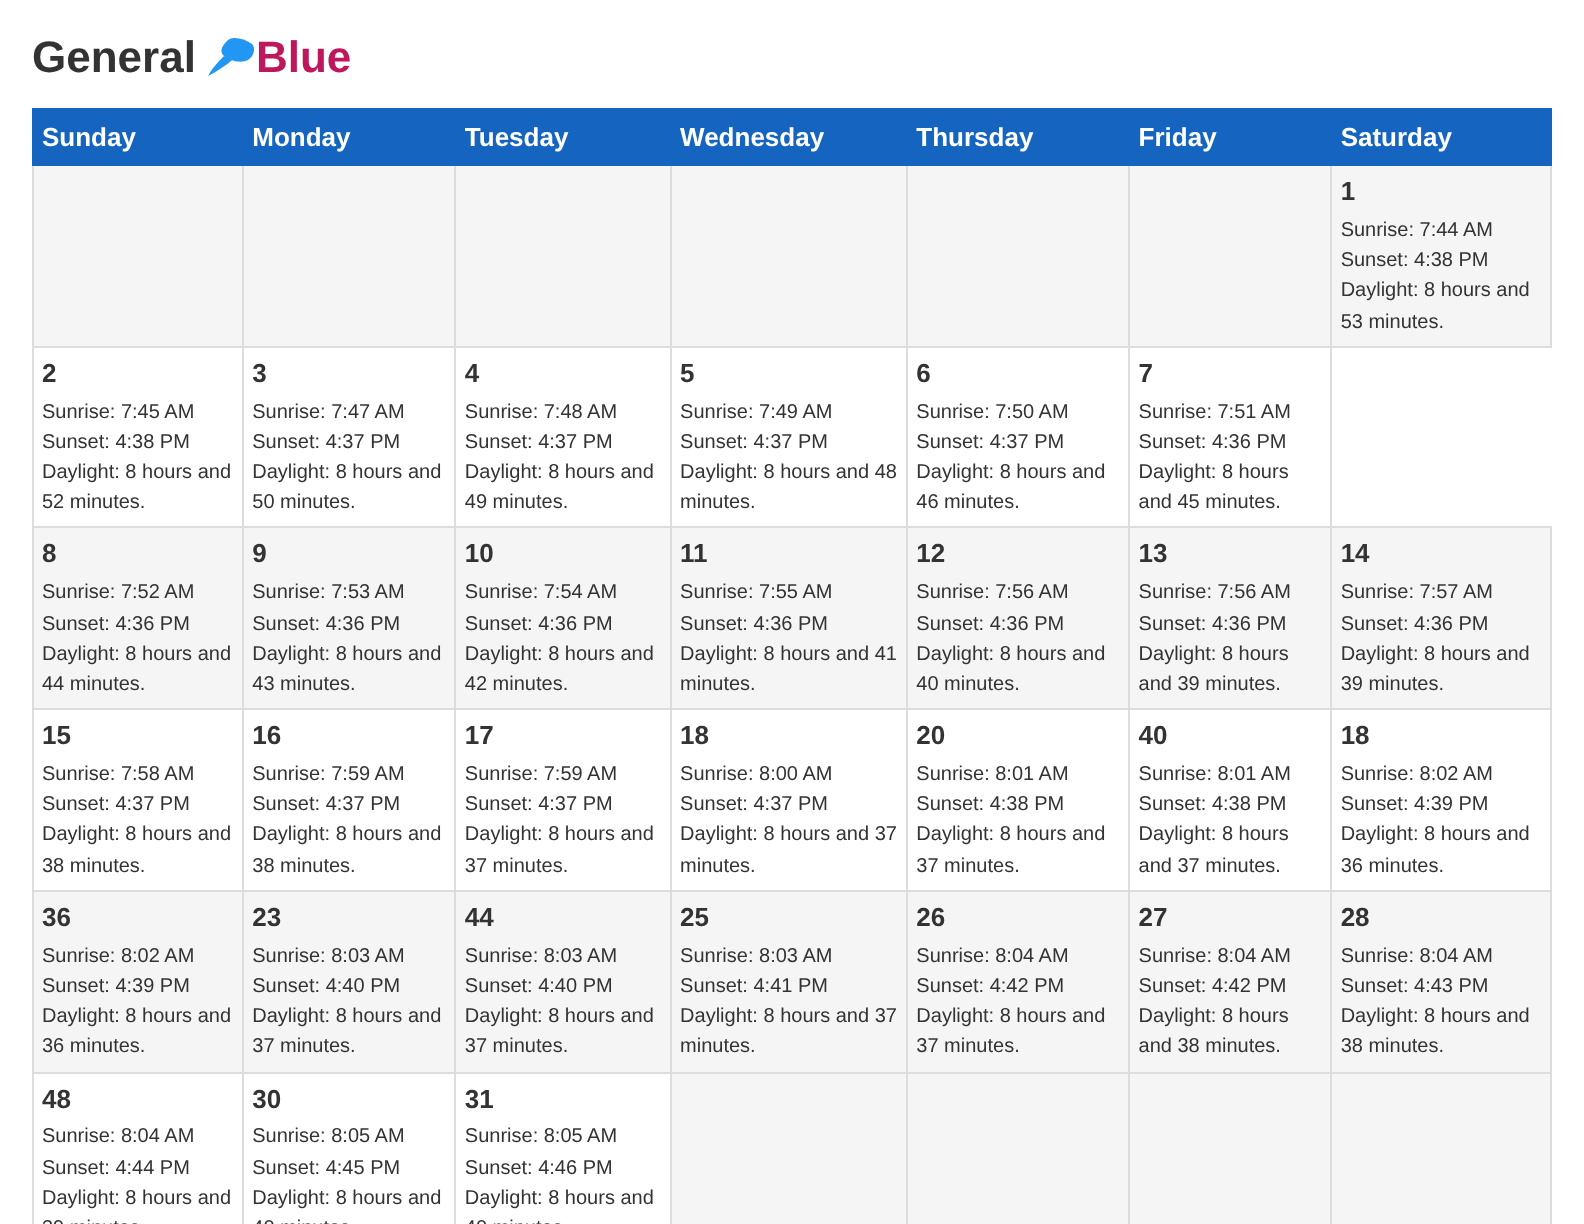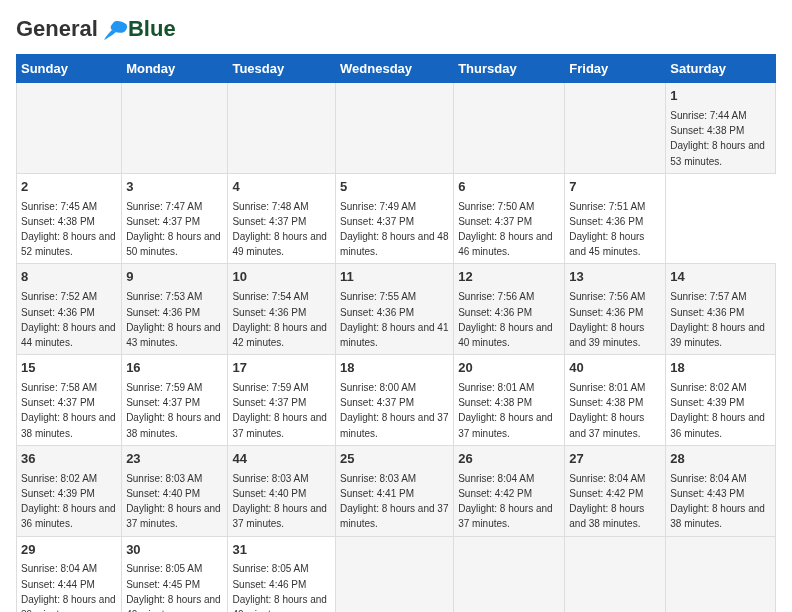--- a/index.html
+++ b/index.html
@@ -16,27 +16,27 @@
       align-items: flex-start;
       margin-bottom: 12px;
     }
     .logo {
       display: flex;
       flex-direction: column;
       align-items: flex-start;
     }
     .logo-text {
       display: flex;
-      align-items: flex-end;
+      align-items: center;
       font-size: 22px;
       font-weight: bold;
       color: #333;
     }
     .logo-general { color: #333; }
-    .logo-blue { color: #14532d; }
+    .logo-blue { color: #be185d; }
     .logo-bird {
       width: 28px;
       height: 22px;
       margin-left: 2px;
     }
     .title-section { text-align: right; }
     .month-title {
       font-size: 32px;
       font-weight: bold;
       color: #333;
@@ -193,21 +193,21 @@
         <td><span class="day-num">25</span>
             <span class="day-info">Sunrise: 8:03 AM<br>Sunset: 4:41 PM<br>Daylight: 8 hours and 37 minutes.</span></td>
         <td><span class="day-num">26</span>
             <span class="day-info">Sunrise: 8:04 AM<br>Sunset: 4:42 PM<br>Daylight: 8 hours and 37 minutes.</span></td>
         <td><span class="day-num">27</span>
             <span class="day-info">Sunrise: 8:04 AM<br>Sunset: 4:42 PM<br>Daylight: 8 hours and 38 minutes.</span></td>
         <td><span class="day-num">28</span>
             <span class="day-info">Sunrise: 8:04 AM<br>Sunset: 4:43 PM<br>Daylight: 8 hours and 38 minutes.</span></td>
       </tr>
       <tr>
-        <td><span class="day-num">29</span>
+        <td><span class="day-num">48</span>
             <span class="day-info">Sunrise: 8:04 AM<br>Sunset: 4:44 PM<br>Daylight: 8 hours and 39 minutes.</span></td>
         <td><span class="day-num">30</span>
             <span class="day-info">Sunrise: 8:05 AM<br>Sunset: 4:45 PM<br>Daylight: 8 hours and 40 minutes.</span></td>
         <td><span class="day-num">31</span>
             <span class="day-info">Sunrise: 8:05 AM<br>Sunset: 4:46 PM<br>Daylight: 8 hours and 40 minutes.</span></td>
         <td class="empty-cell"></td>
         <td class="empty-cell"></td>
         <td class="empty-cell"></td>
         <td class="empty-cell"></td>
       </tr>

